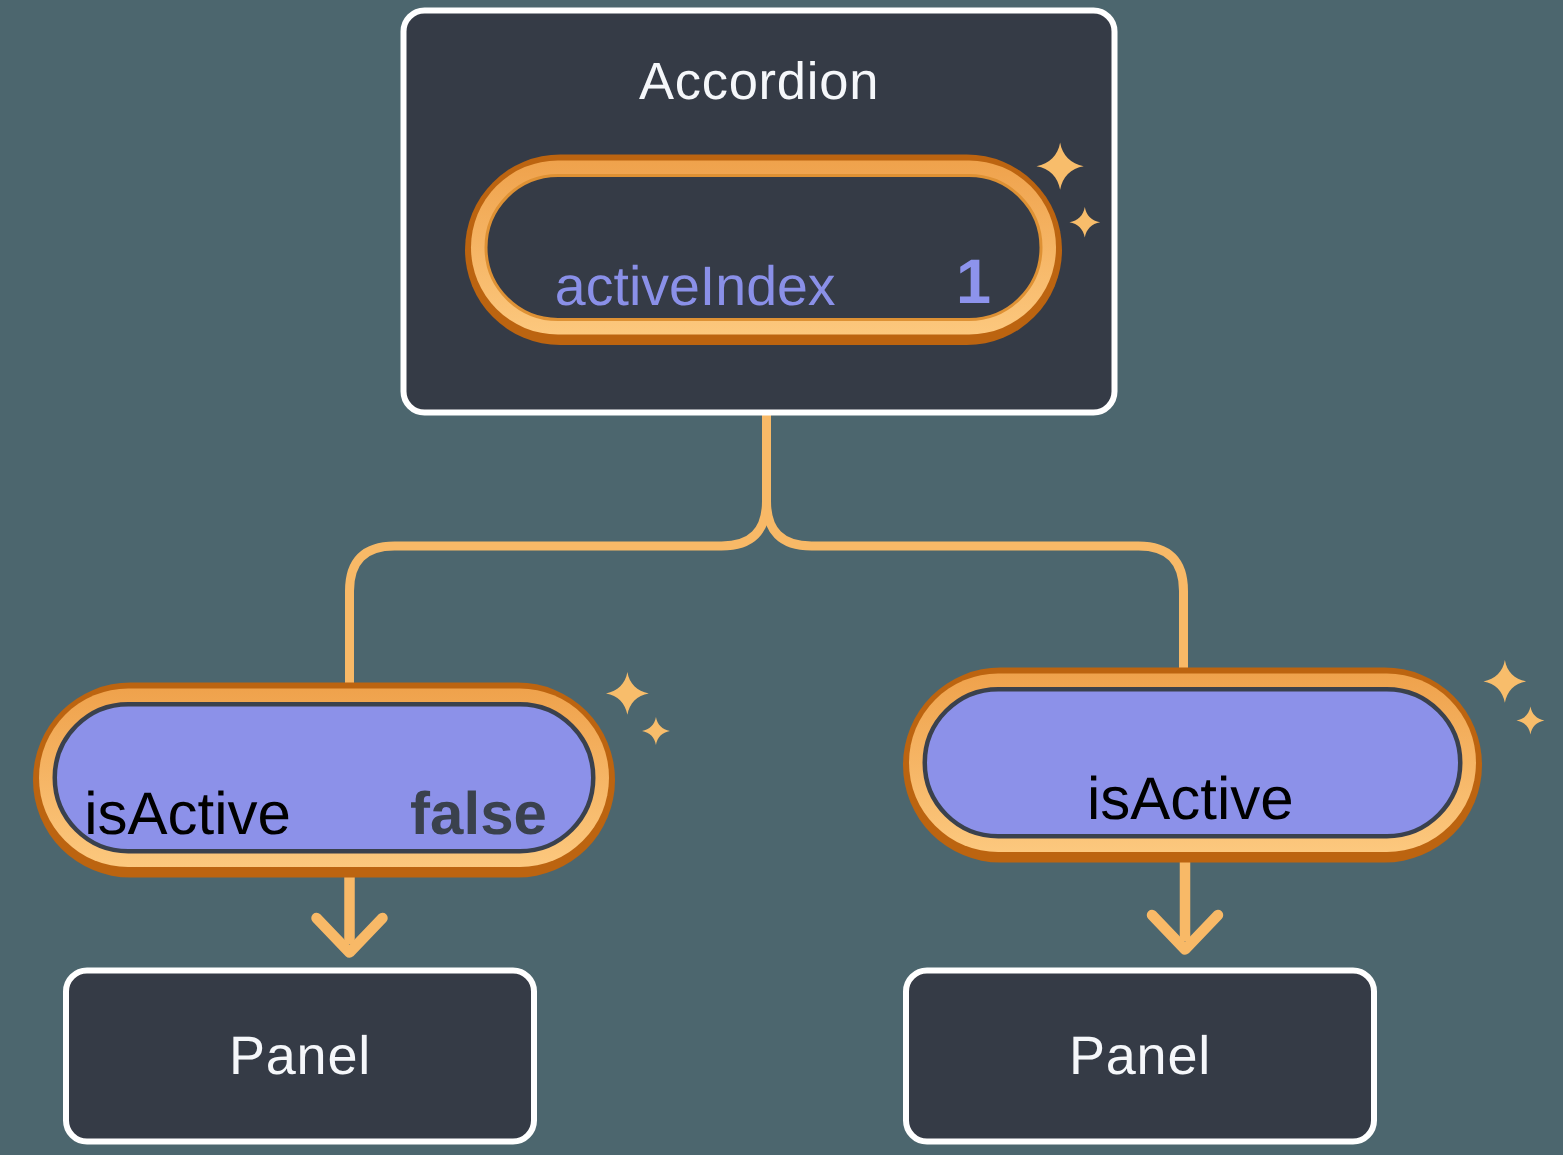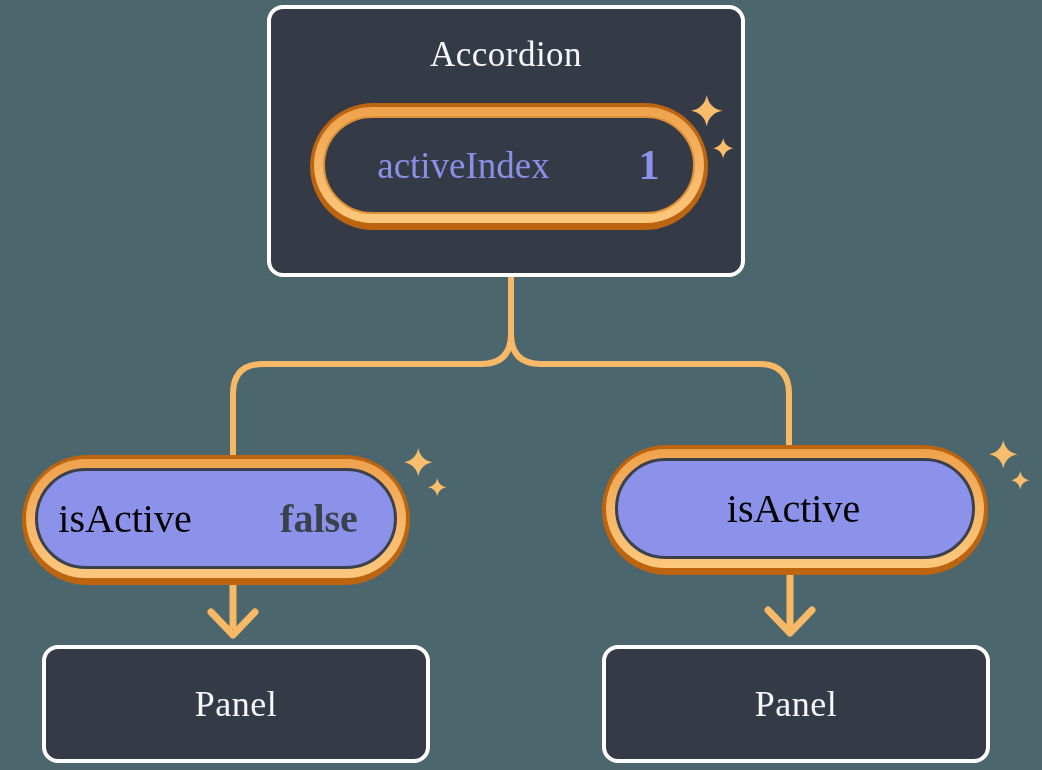--- a/index.html
+++ b/index.html
@@ -1,55 +1,55 @@
 <!DOCTYPE html>
 <html><head>
 <meta charset="utf-8">
 <style>
   html,body{margin:0;padding:0;background:#4C666E;}
   .canvas{
     position:relative;width:1042px;height:770px;overflow:hidden;
     background:#4C666E;
-    font-family:Liberation Serif, serif;
+    font-family:Liberation Sans, sans-serif;
   }
   .layer{position:absolute;left:0;top:0;width:1042px;height:770px;pointer-events:none;}
   .connectors{z-index:1;}
   .sparkles{z-index:6;}
 
   
   .card{
     position:absolute;box-sizing:border-box;z-index:2;
     background:#353B46;border:4px solid #FFFFFF;border-radius:16px;
   }
   .accordion{left:267px;top:5px;width:478px;height:272px;}
   .card-title{
     margin-top:26px;text-align:center;
     font-size:35px;font-weight:500;letter-spacing:.5px;color:#F5F7FA;
   }
   .panel{
-    top:645px;width:388px;height:118px;
+    top:645px;width:316px;height:118px;
     display:flex;align-items:center;justify-content:center;
     font-size:36px;font-weight:500;letter-spacing:.5px;color:#F5F7FA;
   }
   .panel-left{left:42px;}
   .panel-right{left:602px;}
 
   
   .ring{
     position:absolute;box-sizing:border-box;z-index:3;
     background:#BC6410;border-radius:999px;
     padding:4px 4px 7px 4px;
   }
   .band{
     height:100%;box-sizing:border-box;border-radius:999px;padding:9px;
     background:linear-gradient(180deg,#EFA24C 0%,#FCC87E 100%);
   }
   .pill{
     height:100%;box-sizing:border-box;border-radius:999px;
-    display:flex;align-items:center;overflow:hidden;
+    display:flex;align-items:flex-end;overflow:hidden;
   }
   .cell{display:flex;align-items:center;justify-content:center;}
   .cell-name{flex:1;}
   .divider{width:3px;}
 
   
   .state-ring{left:310px;top:103px;width:398px;height:127px;}
   .state-pill{background:#353B46;border:2px solid #DE9134;}
   .state-pill .cell-name{color:#8A90E8;font-size:37px;}
   .state-pill .divider{background:#F3A74F;}

